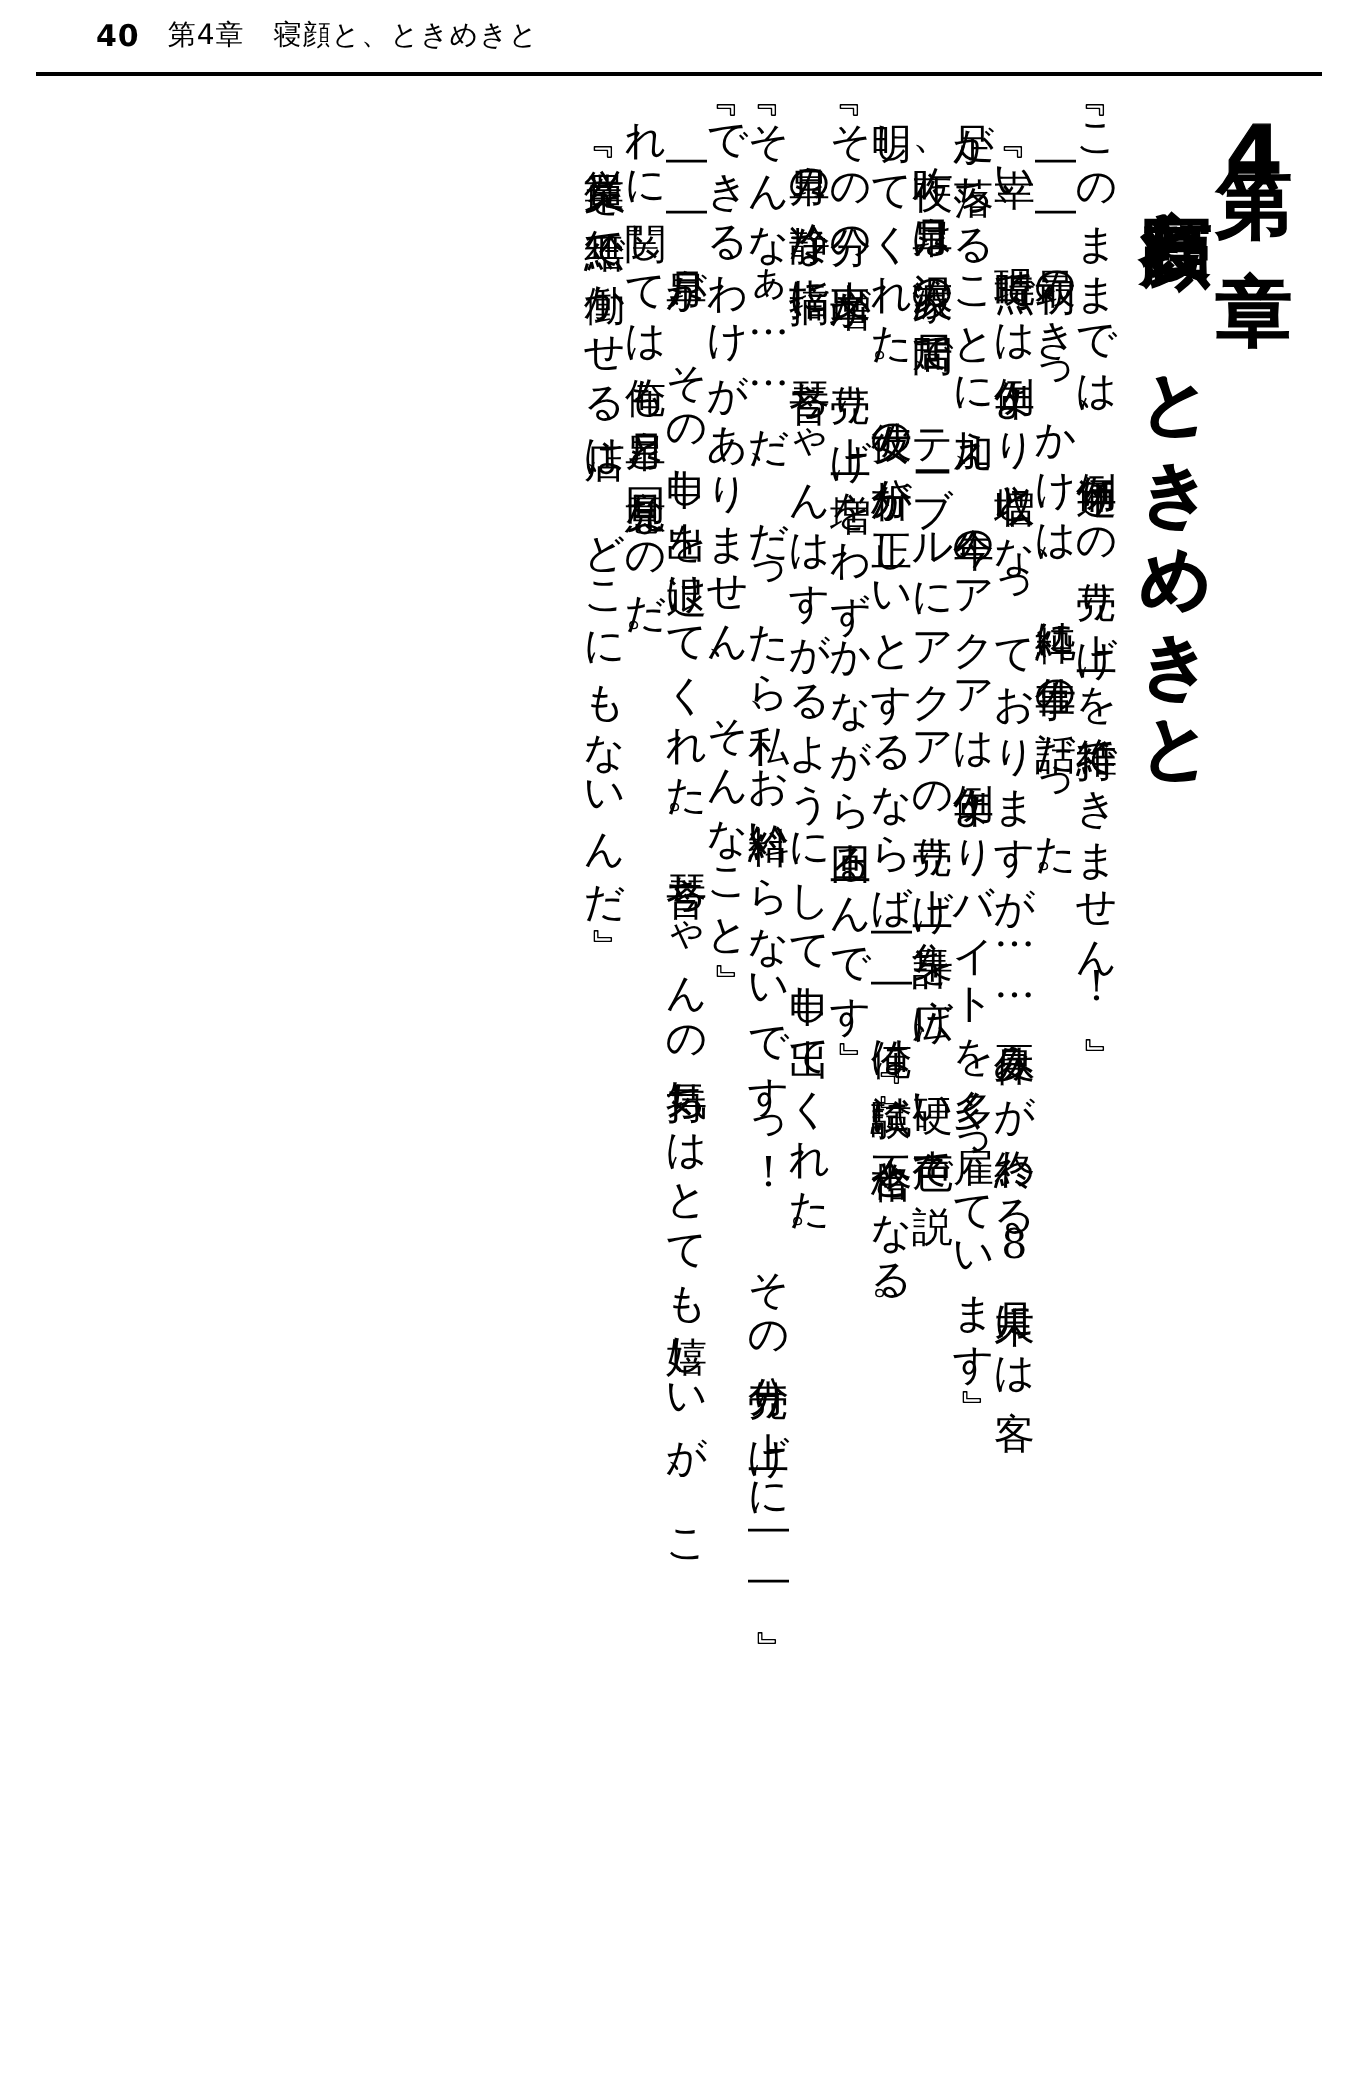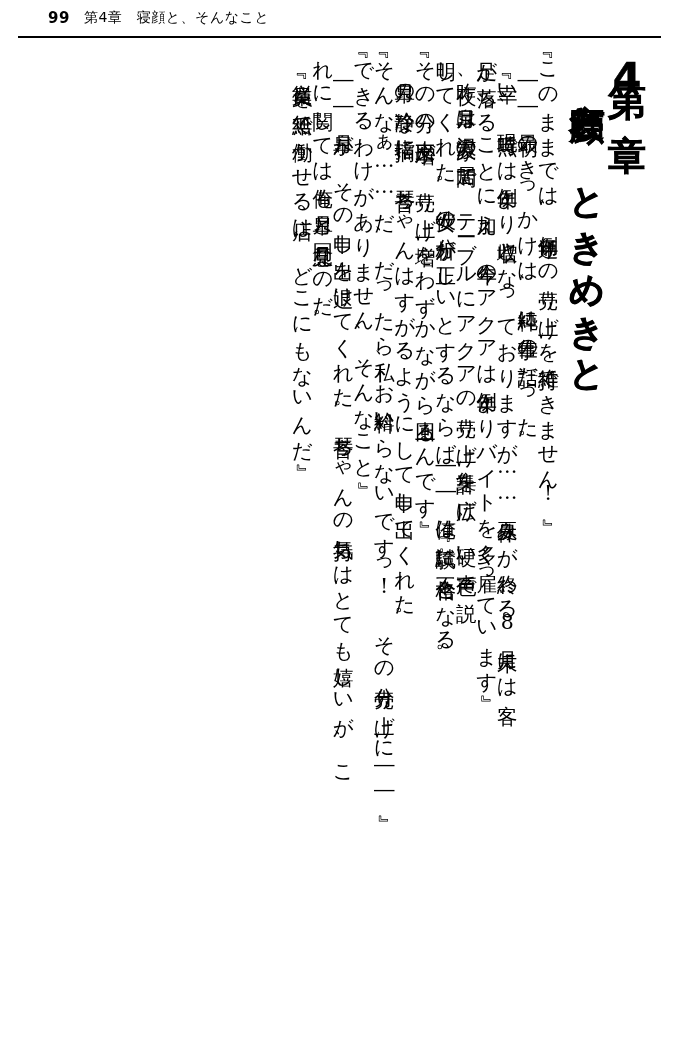--- a/index.html
+++ b/index.html
@@ -118,22 +118,22 @@
   
   .indent1 { padding-top: 21px; }
   .indent0 { padding-top: 0; }
 </style>
 </head>
 <body>
 
 <div class="page">
 
   <div class="header">
-    <span class="folio">99</span>
-    <span class="runhead">第4章　寝顔と、そんなこと</span>
+    <span class="folio">40</span>
+    <span class="runhead">第4章　寝顔と、ときめきと</span>
   </div>
   <div class="rule"></div>
 
   <div class="body-area">
 
     <div class="chapter-block">
       <div class="chapter-num"><span>第</span><span class="numeral">4</span><span>章</span></div>
       <div class="chapter-title">寝顔と、ときめきと</div>
     </div>
 

